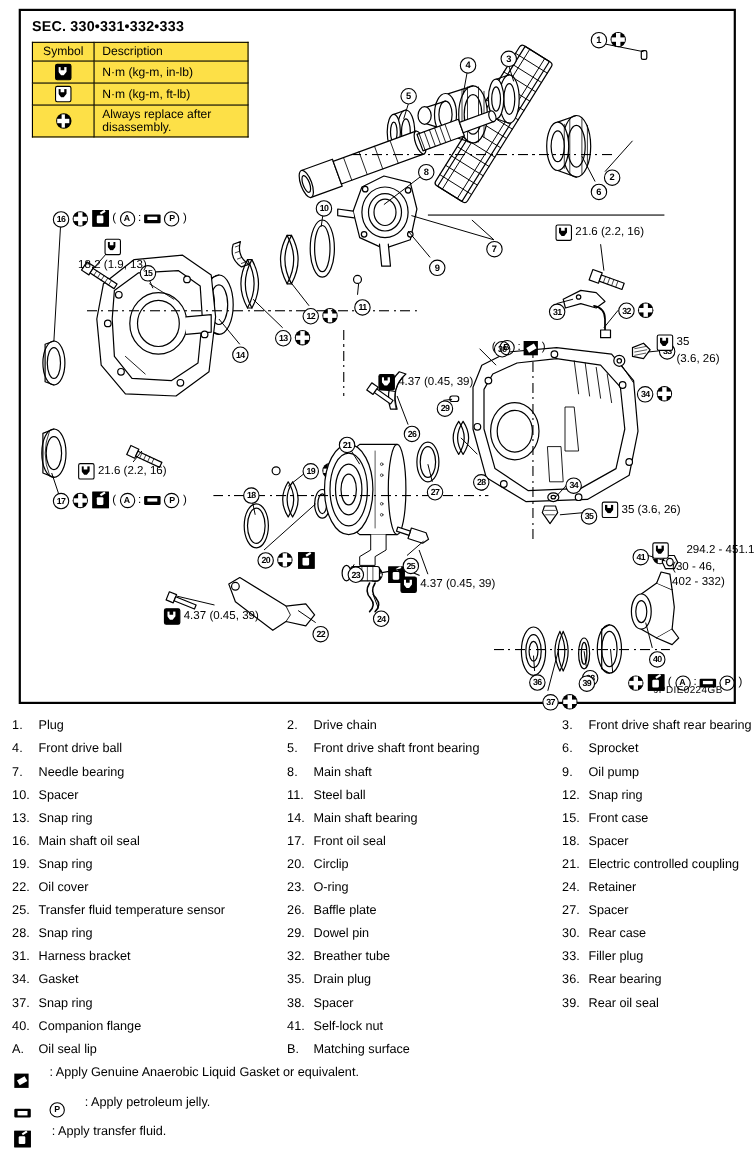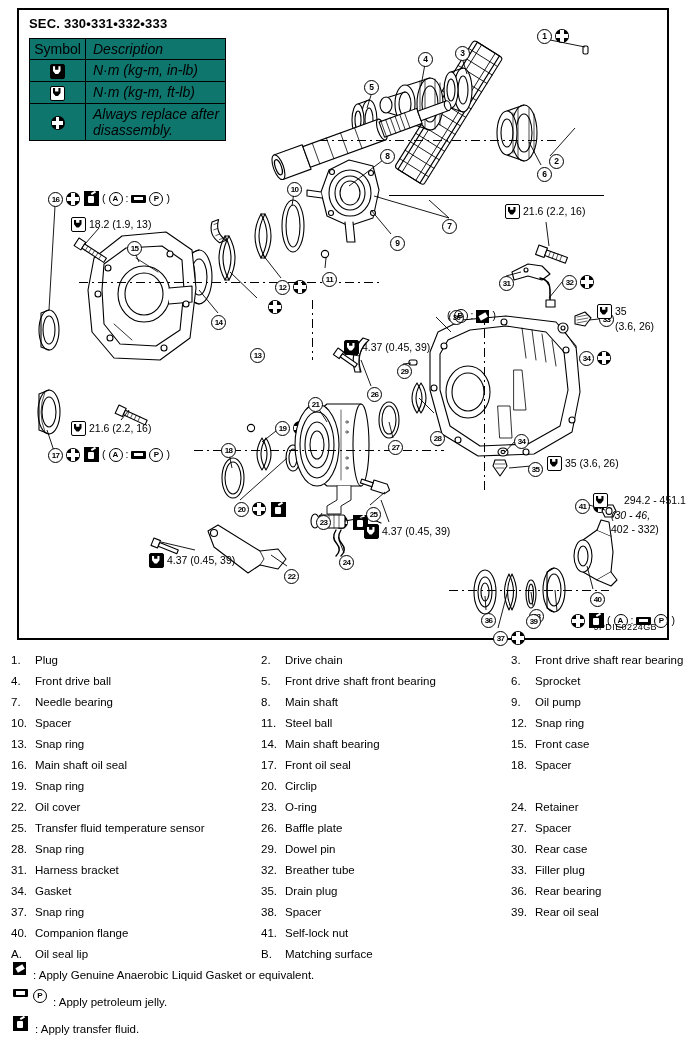--- a/index.html
+++ b/index.html
@@ -15,29 +15,29 @@
     border:2px solid #000;box-sizing:border-box;background:#fff;
   }
   #section-title{
     position:absolute;left:10px;top:6px;
     font-size:13px;font-weight:bold;letter-spacing:.2px;
   }
 
   
   #symbol-table{
     position:absolute;left:10px;top:28px;
-    border-collapse:collapse;font-size:14px;background:#0f766e;
+    border-collapse:collapse;font-size:11px;background:#fde047;
   }
   #symbol-table td,#symbol-table th{
     border:1px solid #000;padding:2px 4px;text-align:center;
     font-weight:normal;height:15px;box-sizing:border-box;
   }
   #symbol-table th:first-child,#symbol-table td:first-child{width:56px;}
   #symbol-table td:last-child,#symbol-table th:last-child{
-    width:140px;text-align:left;padding-left:7px;font-style:italic;
+    width:140px;text-align:left;padding-left:7px;
   }
 
   
   .ico{display:inline-block;vertical-align:middle;position:relative;}
 
   
   .ico-torque-ftlb{width:13px;height:13px;background:#fff;border:1.4px solid #000;border-radius:2px;}
   .ico-torque-ftlb::before{
     content:"";position:absolute;left:2px;top:1.5px;width:7.5px;height:8px;
     background:#000;
@@ -120,21 +120,21 @@
   }
   .parts-row{display:flex;width:678px;}
   .part-item{display:flex;align-items:baseline;font-size:11.5px;line-height:21px;}
   .part-num{width:24px;text-align:left;flex:none;padding-left:3px;}
   .part-name{}
   .col-a{width:250px;flex:none;}
   .col-b{width:250px;flex:none;}
   .col-c{width:178px;flex:none;}
 
   #footnotes{position:absolute;left:8px;top:962px;width:678px;}
-  .footnote{display:flex;align-items:flex-start;font-size:11.5px;line-height:27px;gap:4px;}
+  .footnote{display:flex;align-items:flex-end;font-size:11.5px;line-height:27px;gap:16px;}
   .footnote .fn-icon{margin-left:5px;margin-right:1px;}
   .footnote .fn-text{margin-left:2px;}
 </style>
 </head>
 <body>
 
 <div id="diagram-frame">
 
   <div id="section-title">SEC. 330•331•332•333</div>
 
@@ -634,21 +634,21 @@
   <div class="callout" style="left:436px;top:36px;">3</div>
   <div class="callout" style="left:399px;top:42px;">4</div>
   <div class="callout" style="left:345px;top:70px;">5</div>
   <div class="callout" style="left:518px;top:157px;">6</div>
   <div class="callout" style="left:423px;top:209px;">7</div>
   <div class="callout" style="left:361px;top:139px;">8</div>
   <div class="callout" style="left:371px;top:226px;">9</div>
   <div class="callout two" style="left:268px;top:172px;">10</div>
   <div class="callout two" style="left:303px;top:262px;">11</div>
   <div class="callout two" style="left:256px;top:270px;">12</div>
-  <div class="callout two" style="left:231px;top:290px;margin-top:48px;">13</div>
+  <div class="callout two" style="left:231px;top:290px;">13</div>
   <div class="callout two" style="left:192px;top:305px;">14</div>
   <div class="callout two" style="left:108px;top:231px;">15</div>
   <div class="callout two" style="left:29px;top:182px;">16</div>
   <div class="callout two" style="left:29px;top:438px;">17</div>
   <div class="callout two" style="left:202px;top:433px;">18</div>
   <div class="callout two" style="left:256px;top:411px;">19</div>
   <div class="callout two" style="left:215px;top:492px;">20</div>
   <div class="callout two" style="left:289px;top:387px;">21</div>
   <div class="callout two" style="left:265px;top:559px;">22</div>
   <div class="callout two" style="left:297px;top:505px;">23</div>
@@ -693,21 +693,21 @@
 
   <div class="annot" style="left:65px;top:181px;">
     <span class="ico ico-fluid"></span>
     <span class="txt">(</span>
     <span class="circ-letter">A</span>
     <span class="txt">:</span>
     <span class="ico ico-jelly"></span>
     <span class="circ-letter">P</span>
     <span class="txt">)</span>
   </div>
-  <div class="annot" style="left:52px;top:207px;">
+  <div class="annot" style="left:52px;top:207px;flex-direction:column;">
     <span class="ico ico-torque-ftlb"></span>
     <span class="txt">18.2 (1.9, 13)</span>
   </div>
 
   <div class="annot" style="left:52px;top:411px;">
     <span class="ico ico-torque-ftlb"></span>
     <span class="txt">21.6 (2.2, 16)</span>
   </div>
   <div class="annot" style="left:65px;top:437px;">
     <span class="ico ico-fluid"></span>
@@ -758,21 +758,21 @@
   <div class="annot" style="left:528px;top:446px;text-align:center;">
     <span class="ico ico-torque-ftlb"></span>
     <span class="txt">35 (3.6, 26)</span>
   </div>
 
   <div class="annot-mult" style="left:574px;top:483px;">
     <div style="display:flex;align-items:center;gap:16px;">
       <span class="ico ico-torque-ftlb"></span>
       <span class="txt">294.2 - 451.1</span>
     </div>
-    <div style="padding-left:18px;font-style:italic;">(30 - 46,</div>
+    <div style="padding-left:18px;">(30 - 46,</div>
     <div style="padding-left:18px;">402 - 332)</div>
   </div>
 
   <div class="annot" style="left:570px;top:603px;">
     <span class="ico ico-fluid"></span>
     <span class="txt">(</span>
     <span class="circ-letter">A</span>
     <span class="txt">:</span>
     <span class="ico ico-jelly"></span>
     <span class="circ-letter">P</span>
@@ -869,20 +869,24 @@
   </div>
   <div class="parts-row">
     <div class="part-item col-a">
         <span class="part-num">19.</span>
         <span class="part-name">Snap ring</span>
       </div>
     <div class="part-item col-b">
         <span class="part-num">20.</span>
         <span class="part-name">Circlip</span>
       </div>
+    <div class="part-item col-c">
+        <span class="part-num">21.</span>
+        <span class="part-name">Electric controlled coupling</span>
+      </div>
   </div>
   <div class="parts-row">
     <div class="part-item col-a">
         <span class="part-num">22.</span>
         <span class="part-name">Oil cover</span>
       </div>
     <div class="part-item col-b">
         <span class="part-num">23.</span>
         <span class="part-name">O-ring</span>
       </div>

